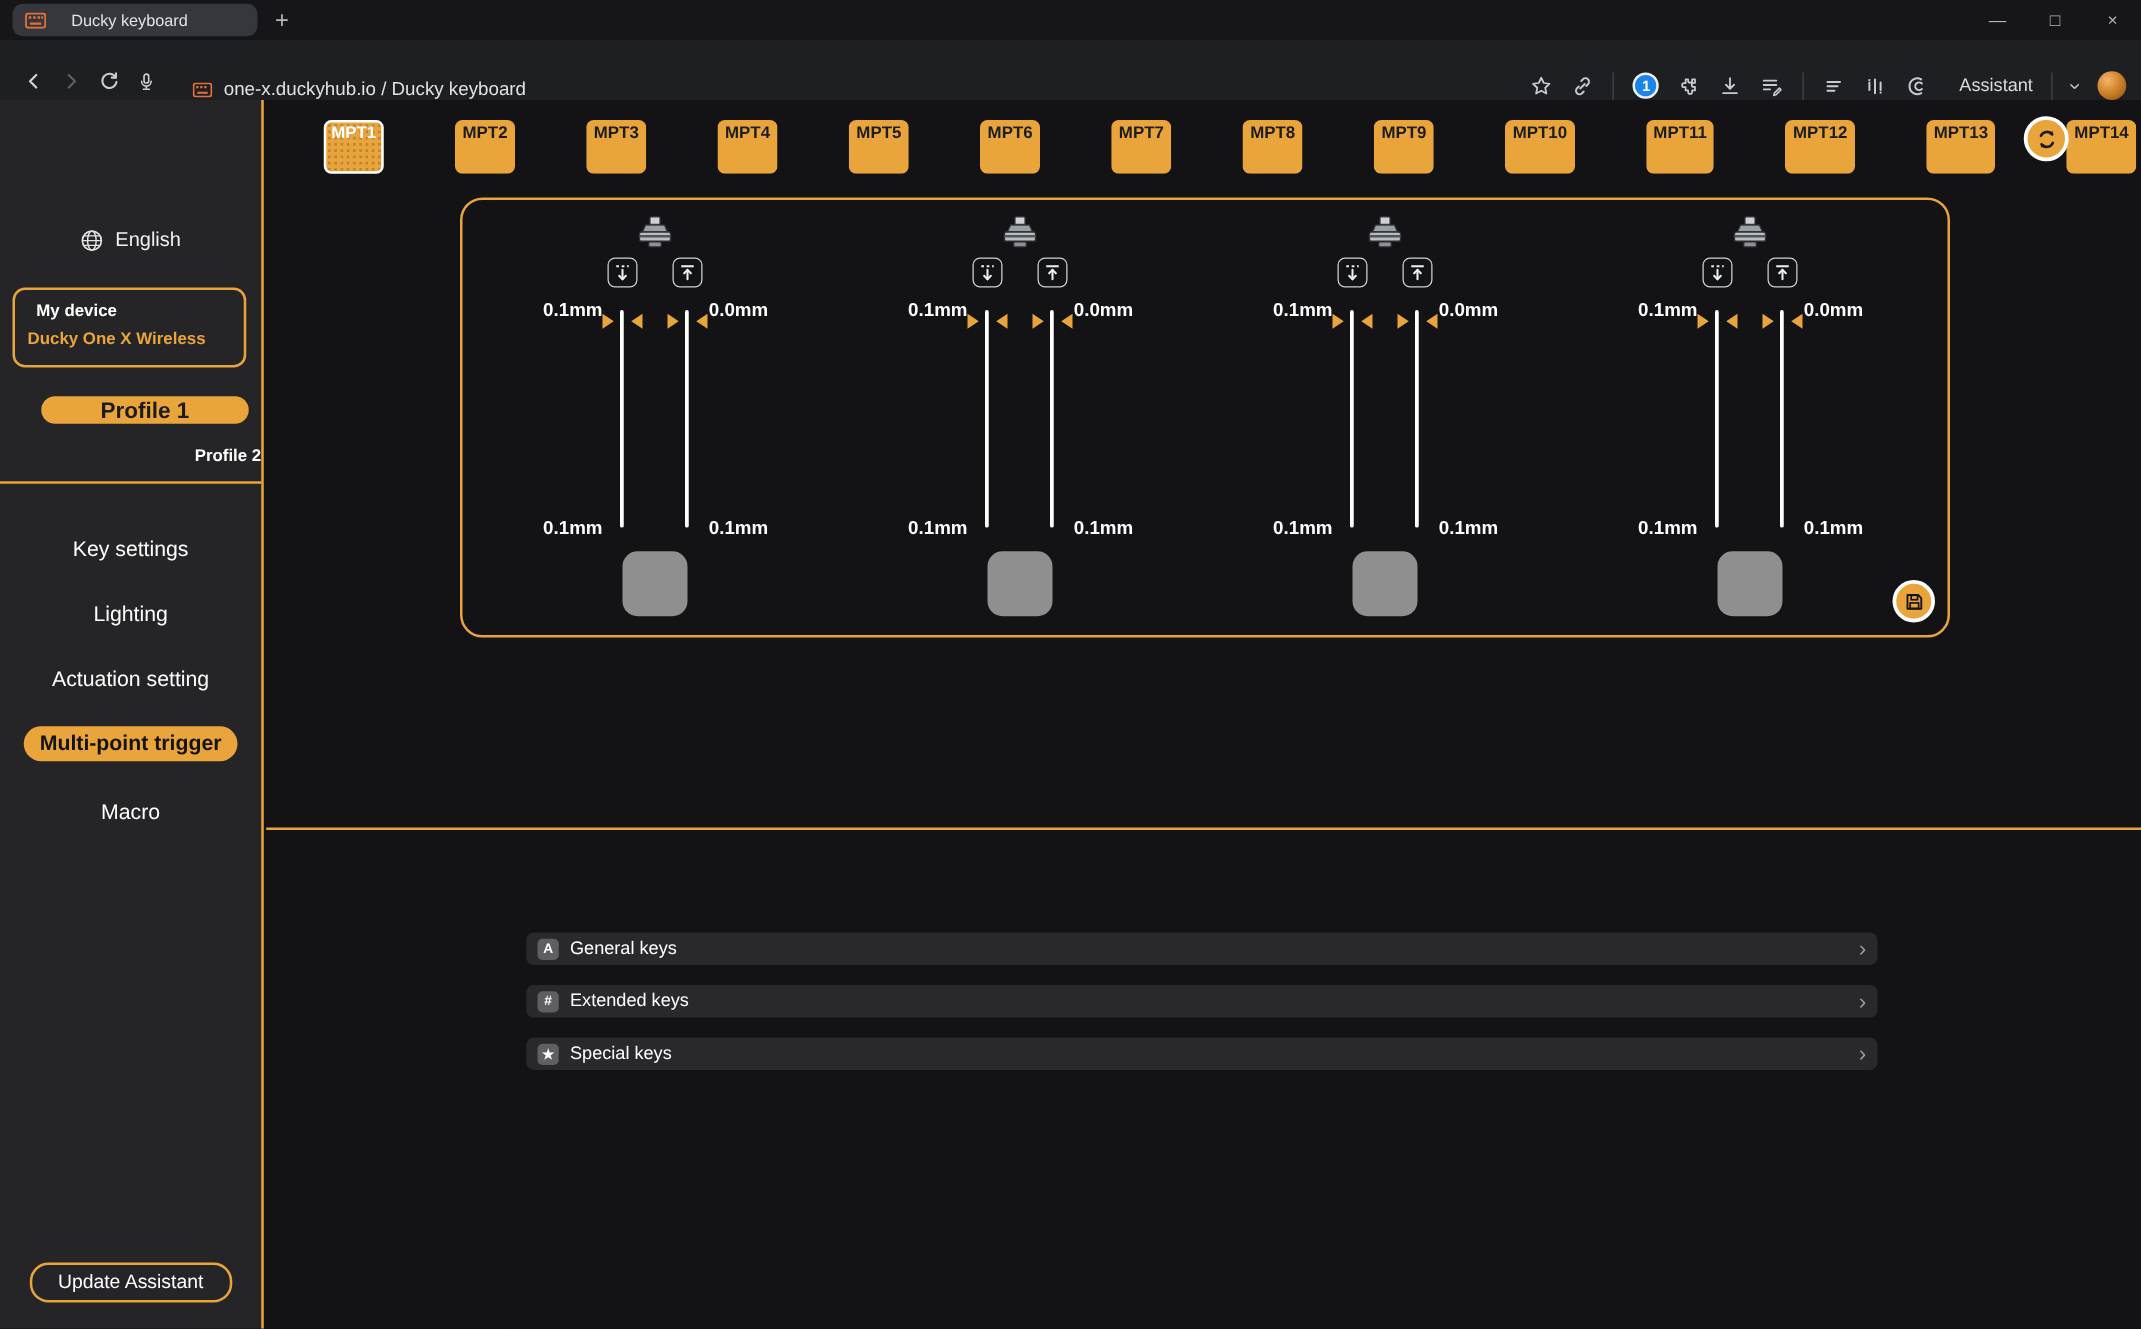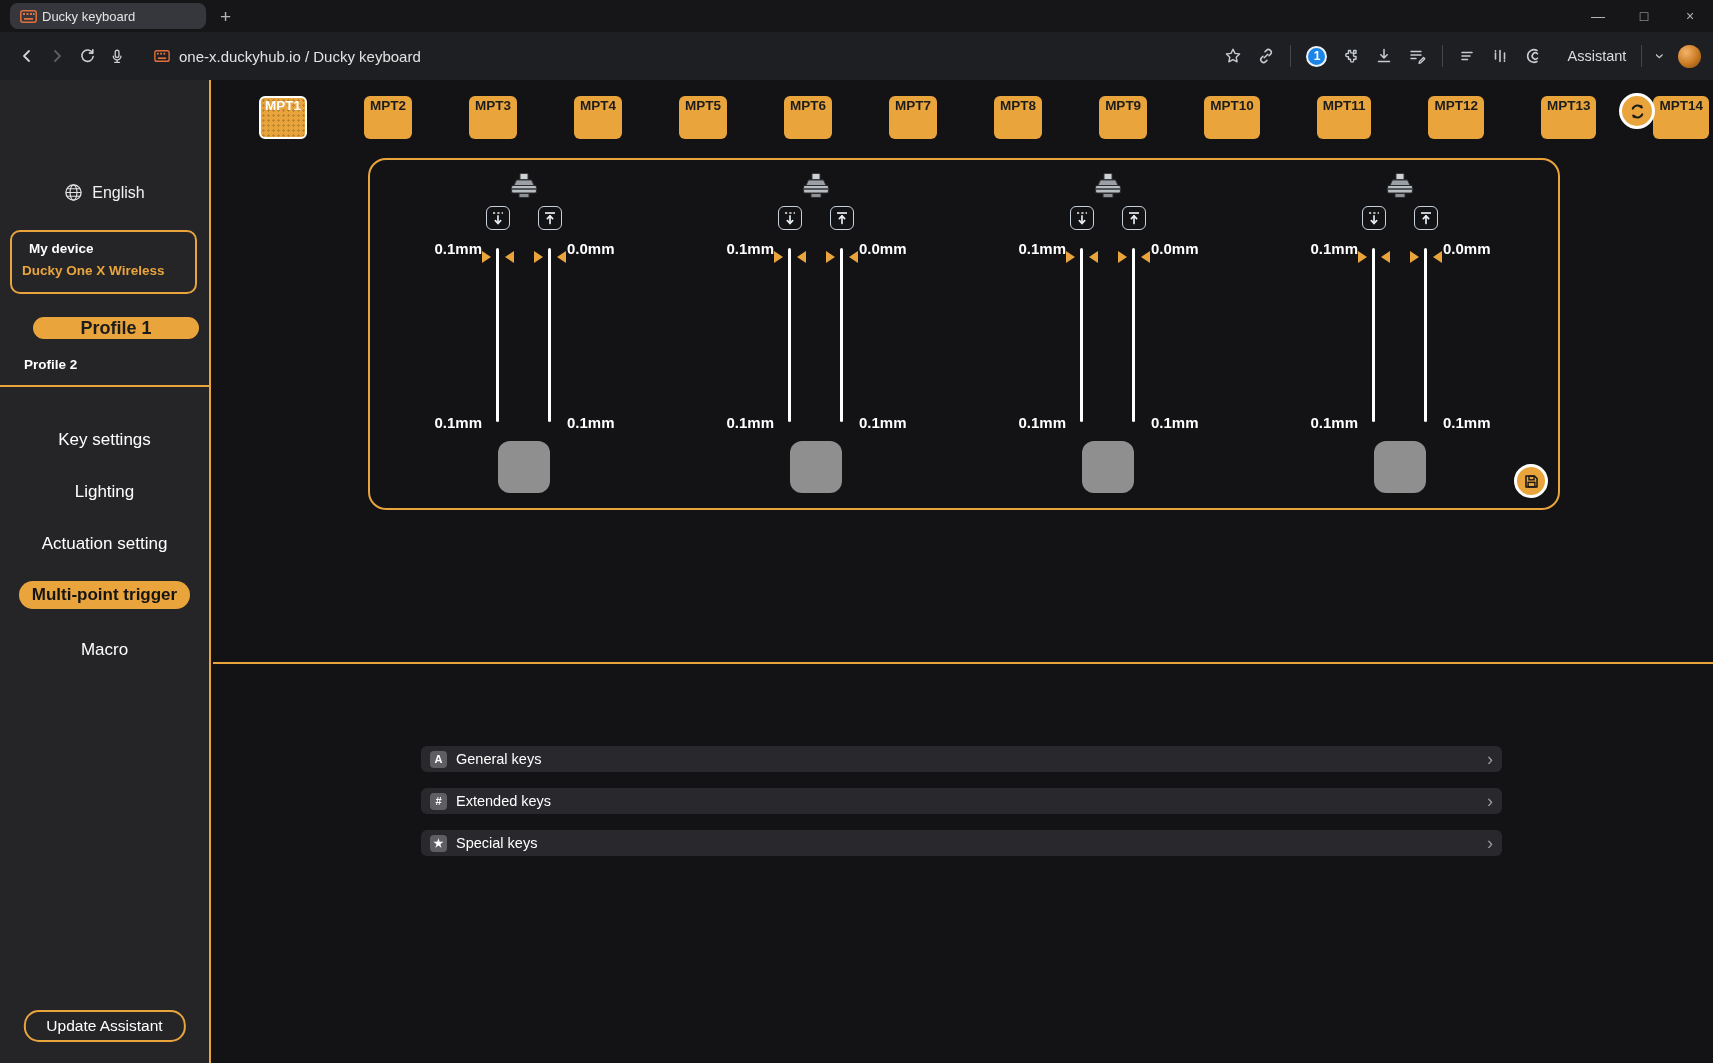--- a/index.html
+++ b/index.html
@@ -12,27 +12,27 @@
     --row-bg:#29292d;
     --icon:#c7cbd1;
     --txt:#f1f1f1;
   }
   *{margin:0;padding:0;box-sizing:border-box;}
   html,body{width:1713px;height:1063px;overflow:hidden;}
   body{background:var(--bg-main);font-family:"Liberation Sans",sans-serif;color:var(--txt);position:relative;}
 
   
   .tabbar{position:absolute;top:0;left:0;right:0;height:32px;background:var(--bg-tabbar);display:flex;align-items:center;}
-  .tab{margin-left:10px;width:196px;height:26px;background:var(--tab-bg);border-radius:8px;display:flex;align-items:center;gap:5px;padding:0 10px;}
+  .tab{margin-left:10px;width:196px;height:26px;background:var(--tab-bg);border-radius:8px;display:flex;align-items:center;gap:20px;padding:0 10px;}
   .tab-title{font-size:13px;color:#e3e3e3;white-space:nowrap;overflow:hidden;}
   .newtab{margin-left:14px;color:#b5b5b5;font-size:19px;line-height:19px;cursor:default;}
   .wincontrols{margin-left:auto;display:flex;align-items:center;}
   .wincontrols span{width:46px;text-align:center;color:#b3b3b3;font-size:14px;}
 
-  .toolbar{position:absolute;top:32px;left:0;right:0;height:48px;background:var(--bg-toolbar);display:flex;align-items:center;padding:0 12px;}
+  .toolbar{position:absolute;top:32px;left:0;right:0;height:48px;background:var(--bg-toolbar);display:flex;align-items:flex-end;padding:0 12px;}
   .navbtn{width:30px;height:30px;display:flex;align-items:center;justify-content:center;}
   .urlbox{display:flex;align-items:center;gap:9px;margin-left:22px;}
   .url-text{font-size:15px;color:#e2e2e2;}
   .tool-right{margin-left:auto;display:flex;align-items:center;gap:15px;}
   .tool-right .sep{width:1px;height:22px;background:#45464a;}
   .onepass{width:21px;height:21px;border-radius:50%;background:#1b84e8;border:2px solid #eef2f7;color:#fff;font-size:12px;font-weight:bold;display:flex;align-items:center;justify-content:center;}
   .assistant{display:flex;align-items:center;gap:25px;font-size:14.5px;color:#dcdcdc;}
   .chev-down{display:inline-block;color:#c3c3c3;font-size:17px;transform:rotate(90deg);}
   .avatar{width:23px;height:23px;border-radius:50%;background:radial-gradient(circle at 35% 32%,#f4b469,#c97a22 55%,#7c4a12);}
 
@@ -41,21 +41,21 @@
   .side-logo{position:absolute;top:12px;left:14px;width:179px;height:64px;border-radius:14px;
     background:linear-gradient(135deg,#f6c159 0%,#dd9c2c 45%,#8a5c08 100%);
     display:flex;align-items:center;justify-content:center;gap:2px;box-shadow:inset 0 0 14px rgba(0,0,0,.25);}
   .logo-word{font-size:30px;font-weight:bold;font-style:italic;color:#fff;letter-spacing:-1px;}
   .side-lang{position:absolute;top:103px;left:0;right:0;display:flex;align-items:center;justify-content:center;gap:9px;font-size:16px;}
   .device-card{position:absolute;top:150px;left:10px;right:12px;height:64px;border:2px solid var(--accent);border-radius:10px;padding:9px 10px;}
   .device-label{font-size:13.5px;font-weight:bold;color:#fff;margin-left:7px;}
   .device-name{font-size:13.5px;font-weight:600;color:var(--accent);margin-top:7px;}
   .profile-active{position:absolute;top:237px;left:33px;width:166px;height:22px;background:var(--accent);border-radius:12px;
     color:#1c1c1c;font-size:18px;font-weight:bold;display:flex;align-items:center;justify-content:center;}
-  .profile-inactive{position:absolute;top:277px;left:0;right:0;text-align:left;font-size:13.5px;font-weight:bold;color:#fff;margin-left:24px;}
+  .profile-inactive{position:absolute;top:277px;left:0;right:0;text-align:right;font-size:13.5px;font-weight:bold;color:#fff;}
   .side-divider{position:absolute;top:305px;left:0;right:0;height:2px;background:var(--accent);}
   .nav-item{position:absolute;left:0;right:0;text-align:center;font-size:17px;color:#fff;}
   .nav-1{top:350px;} .nav-2{top:402px;} .nav-3{top:454px;} .nav-5{top:560px;}
   .nav-active-wrap{position:absolute;top:501px;left:0;right:0;text-align:center;}
   .nav-active{display:inline-block;background:var(--accent);color:#141414;font-weight:bold;font-size:17px;border-radius:14px;padding:4px 13px;}
   .update-btn{position:absolute;bottom:21px;left:50%;transform:translateX(-50%);border:2px solid var(--accent);border-radius:15px;
     padding:5px 21px;font-size:15.5px;color:#fff;background:transparent;white-space:nowrap;}
 
   
   .main{position:absolute;top:80px;left:213px;right:0;bottom:0;background:var(--bg-main);}

